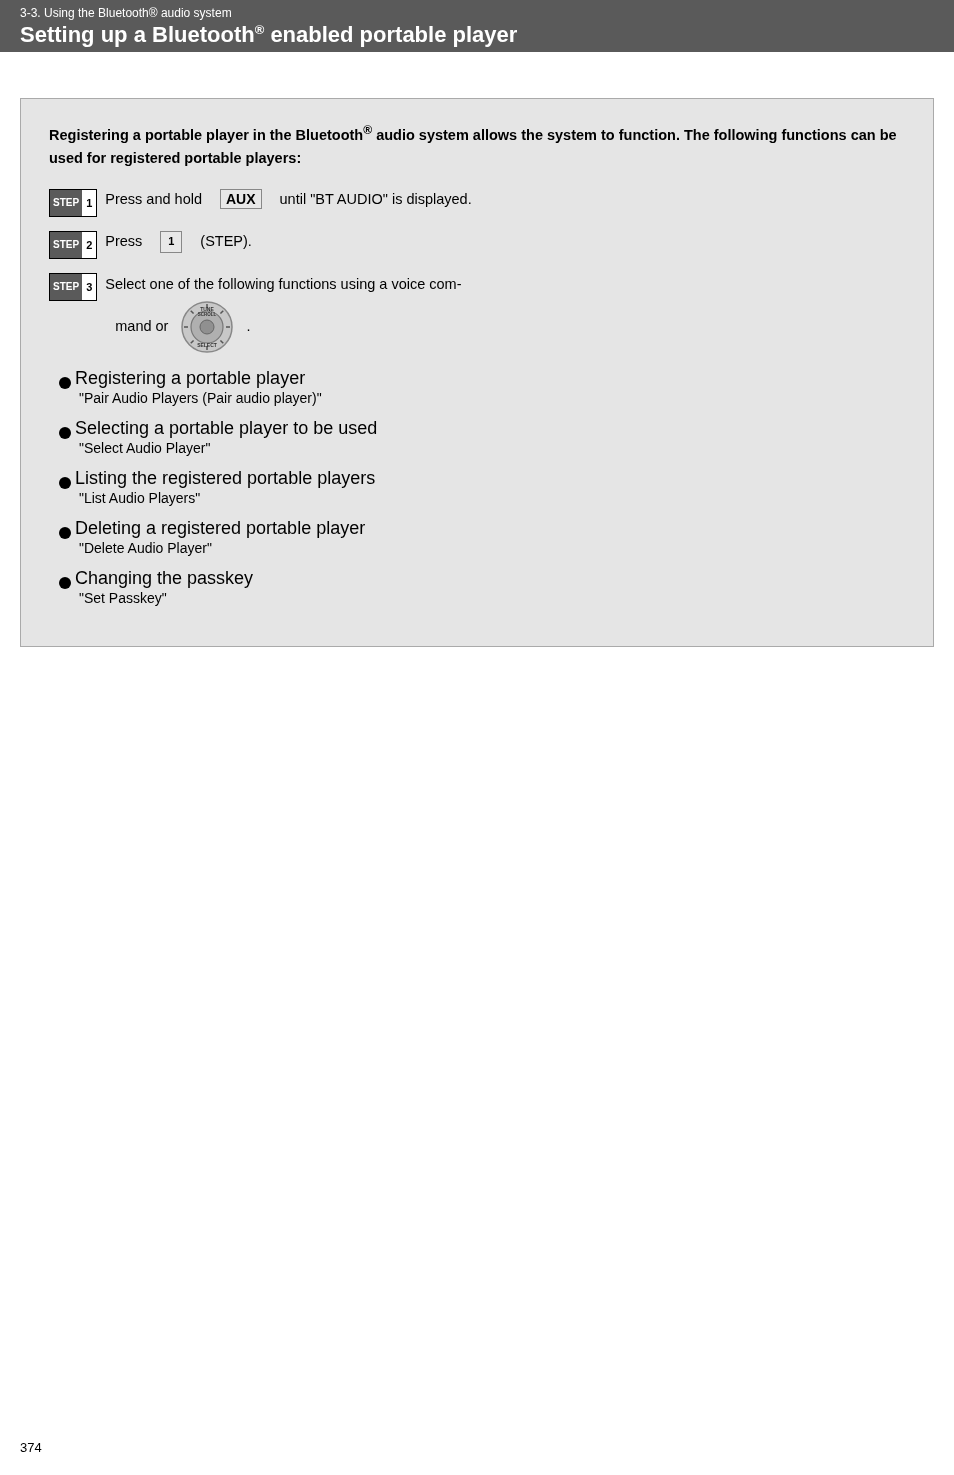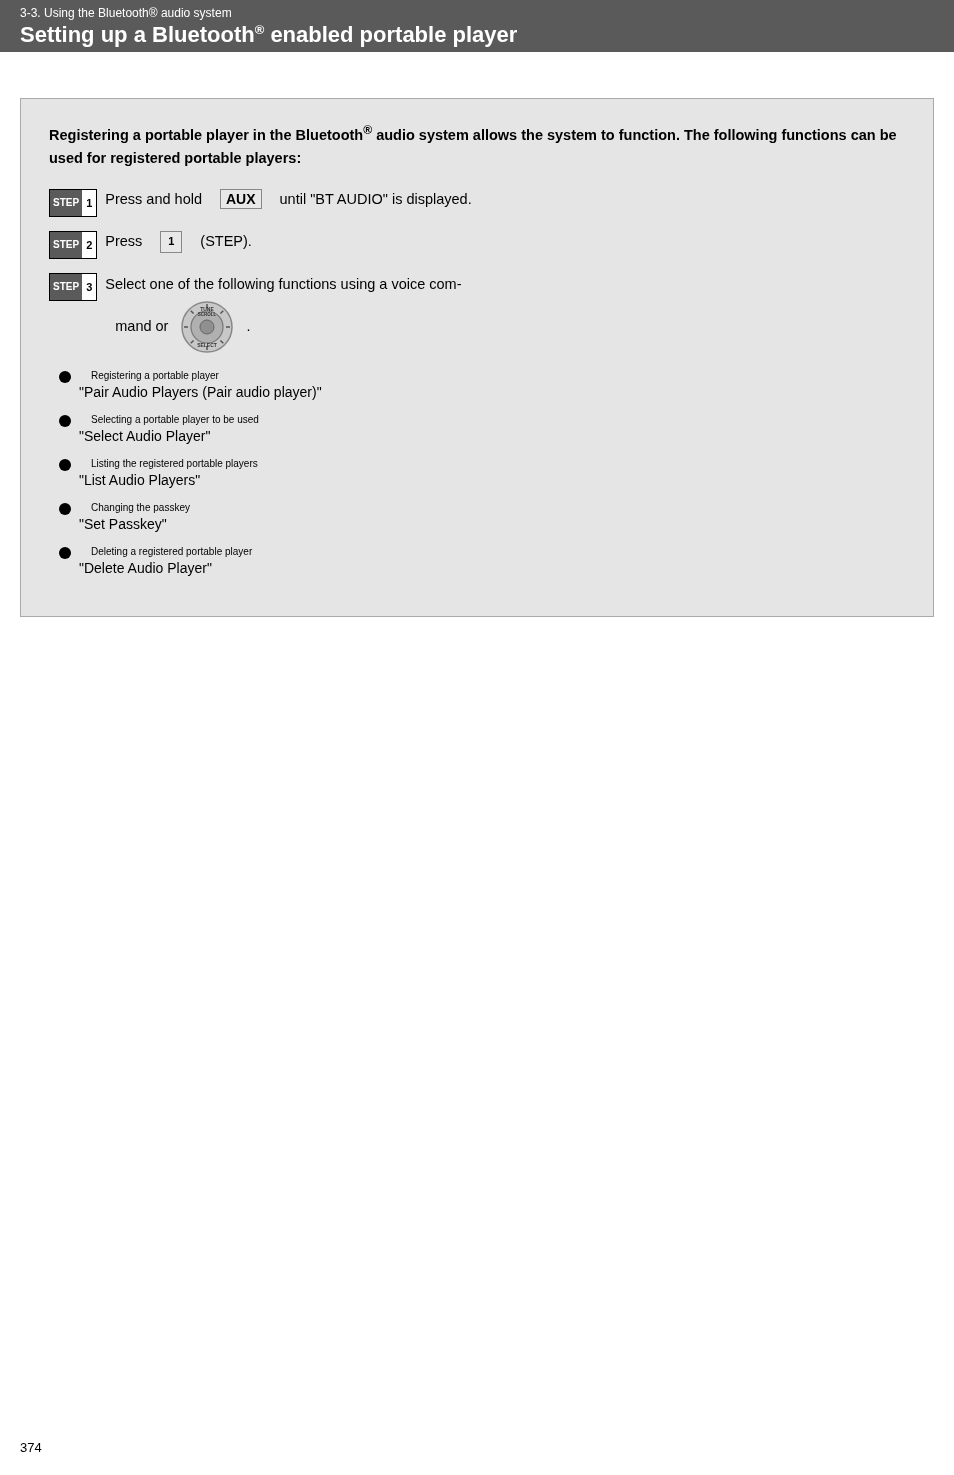--- a/index.html
+++ b/index.html
@@ -170,23 +170,23 @@
       margin-top: 14px;
       padding-left: 10px;
     }
     .bullet-item {
       display: flex;
       flex-direction: column;
       margin-bottom: 12px;
     }
     .bullet-item-title {
       display: flex;
-      align-items: center;
-      gap: 20px;
-      font-size: 10px;
+      align-items: flex-end;
+      gap: 4px;
+      font-size: 18px;
     }
     .bullet-circle {
       display: inline-block;
       width: 12px;
       height: 12px;
       border-radius: 50%;
       background: #000;
       flex-shrink: 0;
       margin-top: 3px;
     }
@@ -321,31 +321,31 @@
           <div class="bullet-item-title">
             <span class="bullet-circle"></span>
             <span>Listing the registered portable players</span>
           </div>
           <div class="bullet-quote">"List Audio Players"</div>
         </div>
 
         <div class="bullet-item">
           <div class="bullet-item-title">
             <span class="bullet-circle"></span>
+            <span>Deleting a registered portable player</span>
+          </div>
+          <div class="bullet-quote">"Delete Audio Player"</div>
+        </div>
+
+        <div class="bullet-item">
+          <div class="bullet-item-title">
+            <span class="bullet-circle"></span>
             <span>Changing the passkey</span>
           </div>
           <div class="bullet-quote">"Set Passkey"</div>
-        </div>
-
-        <div class="bullet-item">
-          <div class="bullet-item-title">
-            <span class="bullet-circle"></span>
-            <span>Deleting a registered portable player</span>
-          </div>
-          <div class="bullet-quote">"Delete Audio Player"</div>
         </div>
 
       </div>
     </div>
 
   </div>
 
   <div class="page-number">
     <span>374</span>
   </div>

